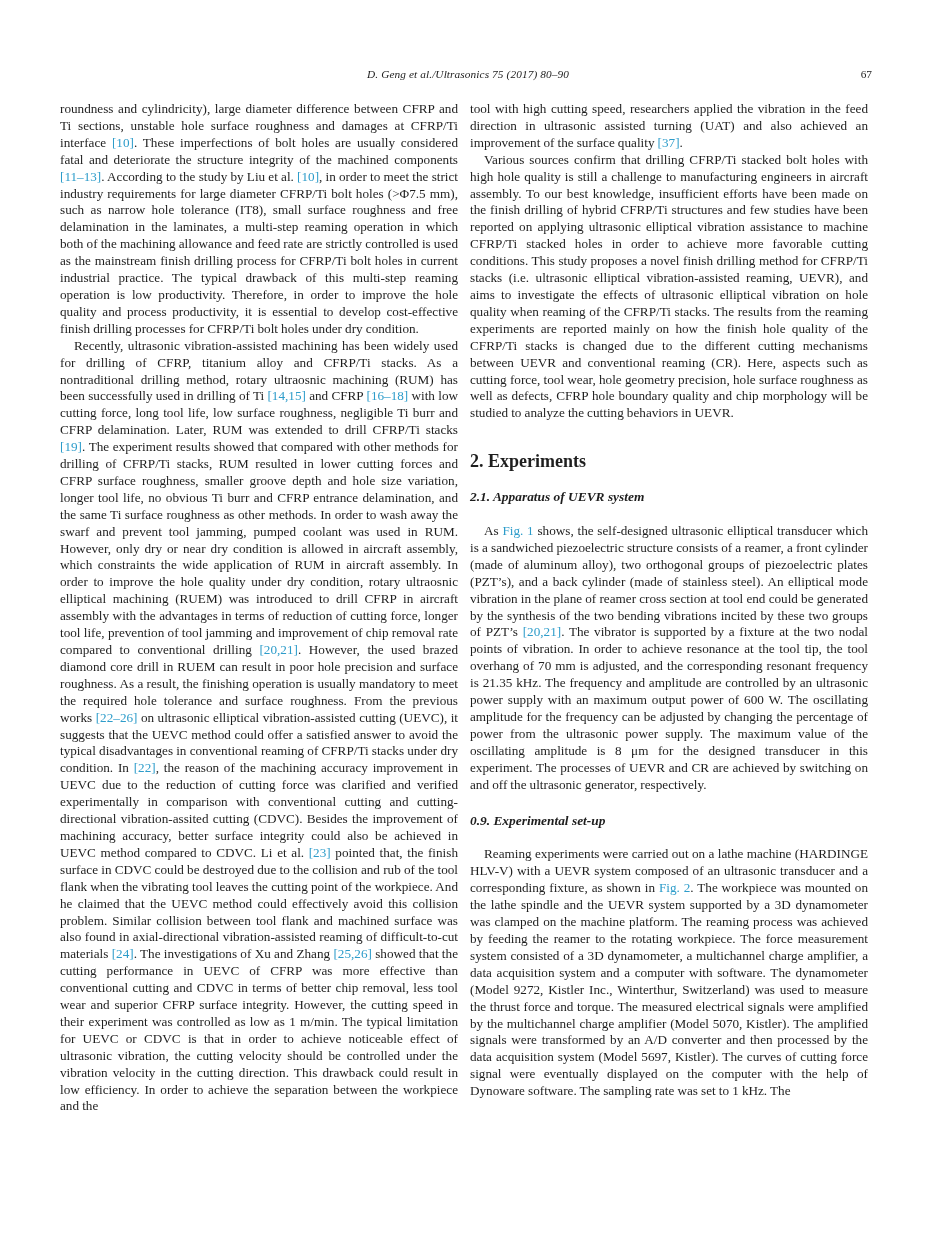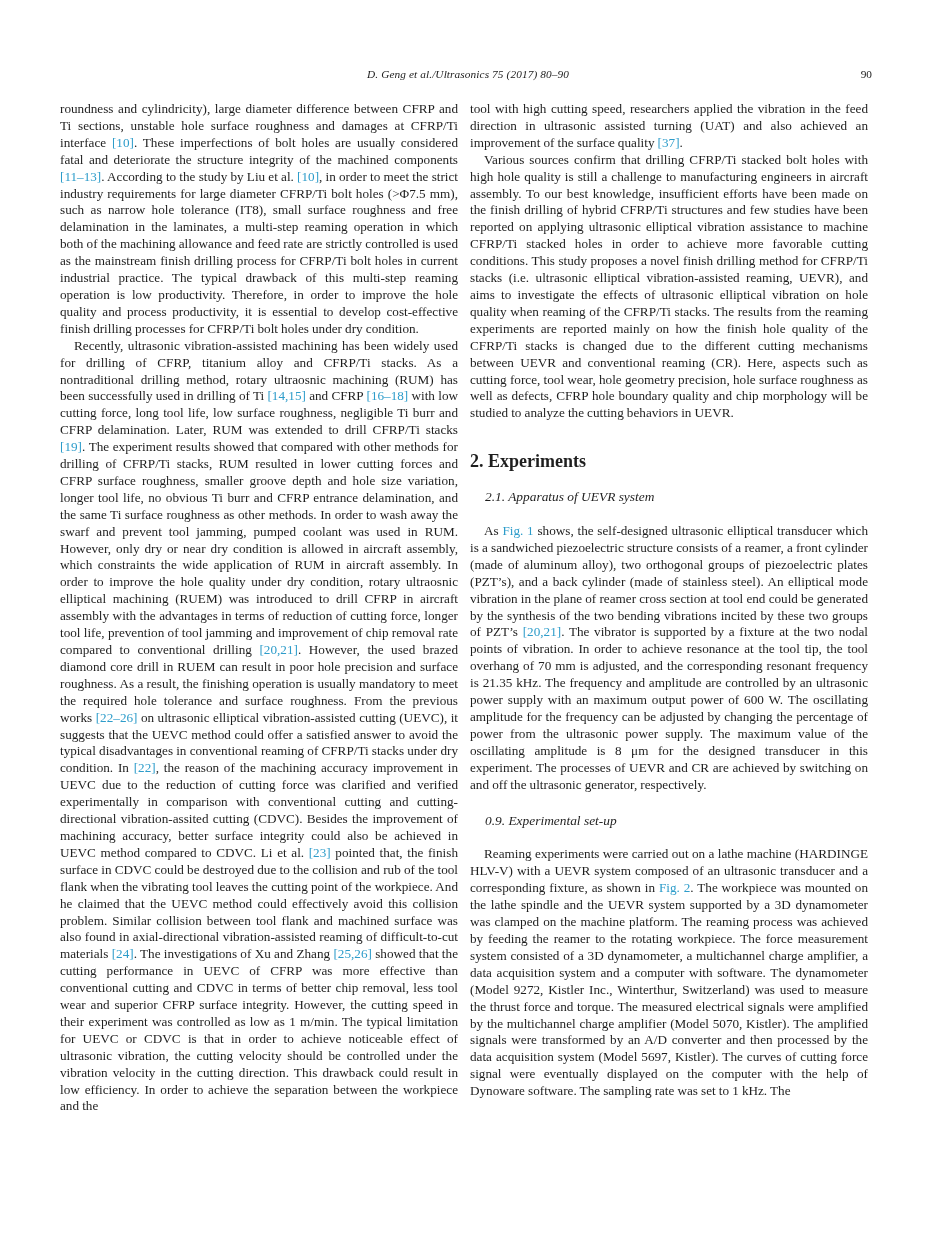--- a/index.html
+++ b/index.html
@@ -40,31 +40,31 @@
     -webkit-hyphens:auto;
     word-spacing:-0.2px;
   }
   .para.indent{text-indent:14px;}
   .cite{color:var(--cite-color);cursor:pointer;}
   .sec-heading{
     font-size:18px;font-weight:bold;color:var(--text-color);
     margin:31px 0 0 0;line-height:16.9px;
   }
   .subsec-heading{
-    font-size:13.4px;font-weight:normal;font-style:italic;color:var(--text-color);
-    margin:19px 0 17px 15px;line-height:16.9px;
+    font-size:13.4px;font-weight:bold;font-style:italic;color:var(--text-color);
+    margin:19px 0 17px 0;line-height:16.9px;
   }
 </style>
 </head>
 <body>
 
 <div class="page">
   <div class="running-head">
     <span class="head-title">D. Geng et al./Ultrasonics 75 (2017) 80–90</span>
-    <span class="page-num">90</span>
+    <span class="page-num">67</span>
   </div>
   <div class="content">
     <div class="col">
         <p class="para">roundness and cylindricity), large diameter difference between CFRP and Ti sections, unstable hole surface roughness and damages at CFRP/Ti interface <span class="cite">[10]</span>. These imperfections of bolt holes are usually considered fatal and deteriorate the structure integrity of the machined components <span class="cite">[11–13]</span>. According to the study by Liu et al. <span class="cite">[10]</span>, in order to meet the strict industry requirements for large diameter CFRP/Ti bolt holes (&gt;Φ7.5 mm), such as narrow hole tolerance (IT8), small surface roughness and free delamination in the laminates, a multi-step reaming operation in which both of the machining allowance and feed rate are strictly controlled is used as the mainstream finish drilling process for CFRP/Ti bolt holes in current industrial practice. The typical drawback of this multi-step reaming operation is low productivity. Therefore, in order to improve the hole quality and process productivity, it is essential to develop cost-effective finish drilling processes for CFRP/Ti bolt holes under dry condition.</p>
         <p class="para indent">Recently, ultrasonic vibration-assisted machining has been widely used for drilling of CFRP, titanium alloy and CFRP/Ti stacks. As a nontraditional drilling method, rotary ultraosnic machining (RUM) has been successfully used in drilling of Ti <span class="cite">[14,15]</span> and CFRP <span class="cite">[16–18]</span> with low cutting force, long tool life, low surface roughness, negligible Ti burr and CFRP delamination. Later, RUM was extended to drill CFRP/Ti stacks <span class="cite">[19]</span>. The experiment results showed that compared with other methods for drilling of CFRP/Ti stacks, RUM resulted in lower cutting forces and CFRP surface roughness, smaller groove depth and hole size variation, longer tool life, no obvious Ti burr and CFRP entrance delamination, and the same Ti surface roughness as other methods. In order to wash away the swarf and prevent tool jamming, pumped coolant was used in RUM. However, only dry or near dry condition is allowed in aircraft assembly, which constraints the wide application of RUM in aircraft assembly. In order to improve the hole quality under dry condition, rotary ultraosnic elliptical machining (RUEM) was introduced to drill CFRP in aircraft assembly with the advantages in terms of reduction of cutting force, longer tool life, prevention of tool jamming and improvement of chip removal rate compared to conventional drilling <span class="cite">[20,21]</span>. However, the used brazed diamond core drill in RUEM can result in poor hole precision and surface roughness. As a result, the finishing operation is usually mandatory to meet the required hole tolerance and surface roughness. From the previous works <span class="cite">[22–26]</span> on ultrasonic elliptical vibration-assisted cutting (UEVC), it suggests that the UEVC method could offer a satisfied answer to avoid the typical disadvantages in conventional reaming of CFRP/Ti stacks under dry condition. In <span class="cite">[22]</span>, the reason of the machining accuracy improvement in UEVC due to the reduction of cutting force was clarified and verified experimentally in comparison with conventional cutting and cutting-directional vibration-assited cutting (CDVC). Besides the improvement of machining accuracy, better surface integrity could also be achieved in UEVC method compared to CDVC. Li et al. <span class="cite">[23]</span> pointed that, the finish surface in CDVC could be destroyed due to the collision and rub of the tool flank when the vibrating tool leaves the cutting point of the workpiece. And he claimed that the UEVC method could effectively avoid this collision problem. Similar collision between tool flank and machined surface was also found in axial-directional vibration-assisted reaming of difficult-to-cut materials <span class="cite">[24]</span>. The investigations of Xu and Zhang <span class="cite">[25,26]</span> showed that the cutting performance in UEVC of CFRP was more effective than conventional cutting and CDVC in terms of better chip removal, less tool wear and superior CFRP surface integrity. However, the cutting speed in their experiment was controlled as low as 1 m/min. The typical limitation for UEVC or CDVC is that in order to achieve noticeable effect of ultrasonic vibration, the cutting velocity should be controlled under the vibration velocity in the cutting direction. This drawback could result in low efficiency. In order to achieve the separation between the workpiece and the</p>
       </div>
     <div class="col">
         <p class="para">tool with high cutting speed, researchers applied the vibration in the feed direction in ultrasonic assisted turning (UAT) and also achieved an improvement of the surface quality <span class="cite">[37]</span>.</p>
         <p class="para indent">Various sources confirm that drilling CFRP/Ti stacked bolt holes with high hole quality is still a challenge to manufacturing engineers in aircraft assembly. To our best knowledge, insufficient efforts have been made on the finish drilling of hybrid CFRP/Ti structures and few studies have been reported on applying ultrasonic elliptical vibration assistance to machine CFRP/Ti stacked holes in order to achieve more favorable cutting conditions. This study proposes a novel finish drilling method for CFRP/Ti stacks (i.e. ultrasonic elliptical vibration-assisted reaming, UEVR), and aims to investigate the effects of ultrasonic elliptical vibration on hole quality when reaming of the CFRP/Ti stacks. The results from the reaming experiments are reported mainly on how the finish hole quality of the CFRP/Ti stacks is changed due to the different cutting mechanisms between UEVR and conventional reaming (CR). Here, aspects such as cutting force, tool wear, hole geometry precision, hole surface roughness as well as defects, CFRP hole boundary quality and chip morphology will be studied to analyze the cutting behaviors in UEVR.</p>
         <h2 class="sec-heading">2. Experiments</h2>

